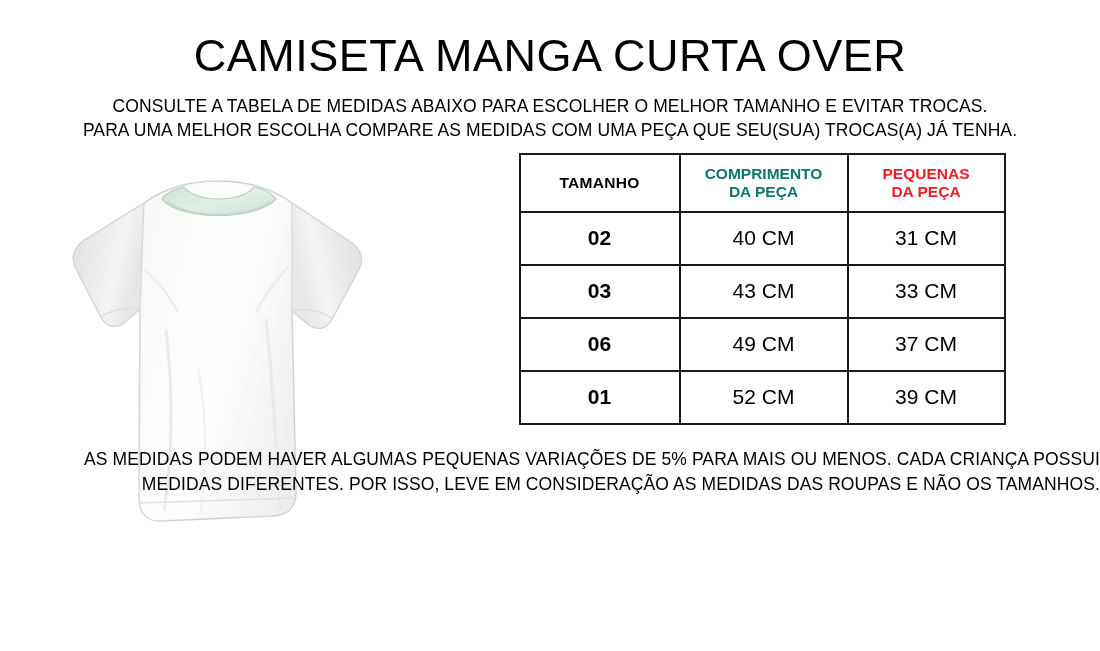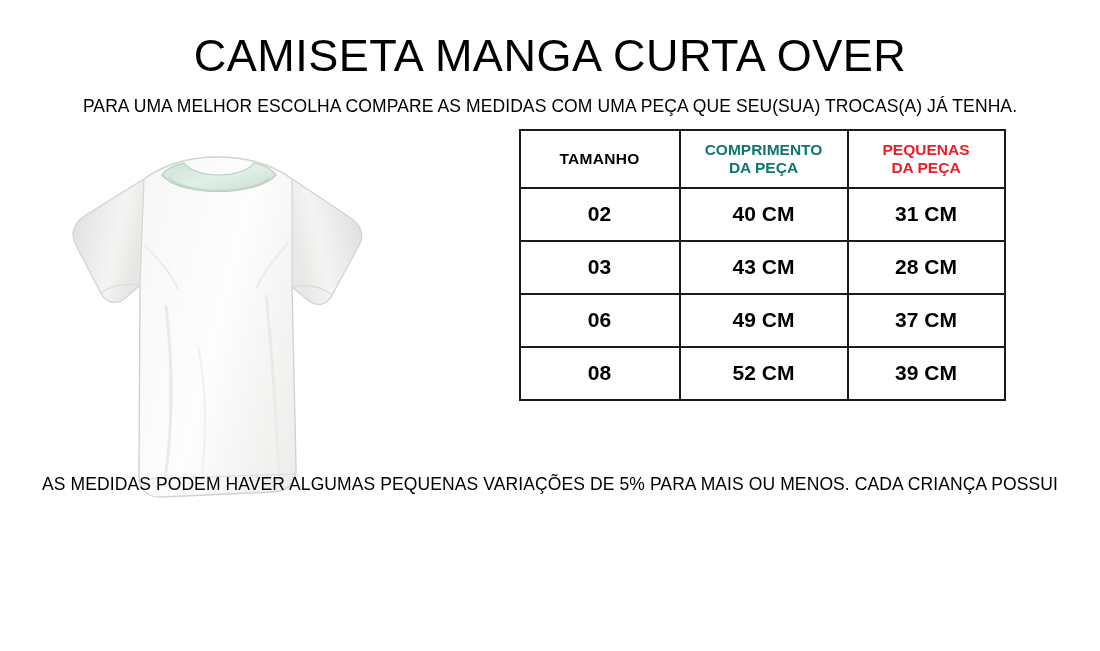--- a/index.html
+++ b/index.html
@@ -103,25 +103,25 @@
     display: block;
     font-weight: 700;
   }
   th.col-size .th-main {
     color: #000000;
     font-weight: 700;
     letter-spacing: 0.3px;
   }
 
   td.cell-size { font-weight: 700; font-size: 16px; }
-  td.cell-val  { font-weight: 700; font-size: 16px; margin-left: 16px; }
+  td.cell-val  { font-weight: 400; font-size: 16px; margin-left: 16px; }
 
   
   .footer {
-    text-align: center;
+    text-align: right;
     position: absolute;
     left: 0;
     right: 0;
     bottom: 28px;
     line-height: 1.4;
   }
   .footer-line {
     display: block;
     font-size: 17.5px;
     letter-spacing: 0.1px;
@@ -131,20 +131,21 @@
   .shirt-svg { display:block; }
 </style>
 </head>
 <body>
 
 <div class="page">
 
   <h1 class="title">CAMISETA MANGA CURTA OVER</h1>
 
   <div class="subtitle-block">
+    <span class="subtitle-line">CONSULTE A TABELA DE MEDIDAS ABAIXO PARA ESCOLHER O MELHOR TAMANHO E EVITAR TROCAS.</span>
     <span class="subtitle-line">PARA UMA MELHOR ESCOLHA COMPARE AS MEDIDAS COM UMA PEÇA QUE SEU(SUA) TROCAS(A) JÁ TENHA.</span>
   </div>
 
   <div class="content">
 
     <div class="shirt-wrap">
       <svg class="shirt-svg" width="360" height="400" viewBox="0 0 360 400">
         <defs>
           <linearGradient id="bodyGrad" x1="0" y1="0" x2="1" y2="0.3">
             <stop offset="0%" stop-color="#e8e8e6"></stop>
@@ -230,35 +231,36 @@
         </thead>
         <tbody>
           <tr>
             <td class="cell-size">02</td>
             <td class="cell-val">40 CM</td>
             <td class="cell-val">31 CM</td>
           </tr>
           <tr>
             <td class="cell-size">03</td>
             <td class="cell-val">43 CM</td>
-            <td class="cell-val">28 CM</td>
+            <td class="cell-val">33 CM</td>
           </tr>
           <tr>
             <td class="cell-size">06</td>
             <td class="cell-val">49 CM</td>
             <td class="cell-val">37 CM</td>
           </tr>
           <tr>
-            <td class="cell-size">08</td>
+            <td class="cell-size">01</td>
             <td class="cell-val">52 CM</td>
             <td class="cell-val">39 CM</td>
           </tr>
         </tbody>
       </table>
     </div>
 
   </div>
 
   <div class="footer">
     <span class="footer-line">AS MEDIDAS PODEM HAVER ALGUMAS PEQUENAS VARIAÇÕES DE 5% PARA MAIS OU MENOS. CADA CRIANÇA POSSUI</span>
+    <span class="footer-line">MEDIDAS DIFERENTES. POR ISSO, LEVE EM CONSIDERAÇÃO AS MEDIDAS DAS ROUPAS E NÃO OS TAMANHOS.</span>
   </div>
 
 </div>
 
 </body></html>

